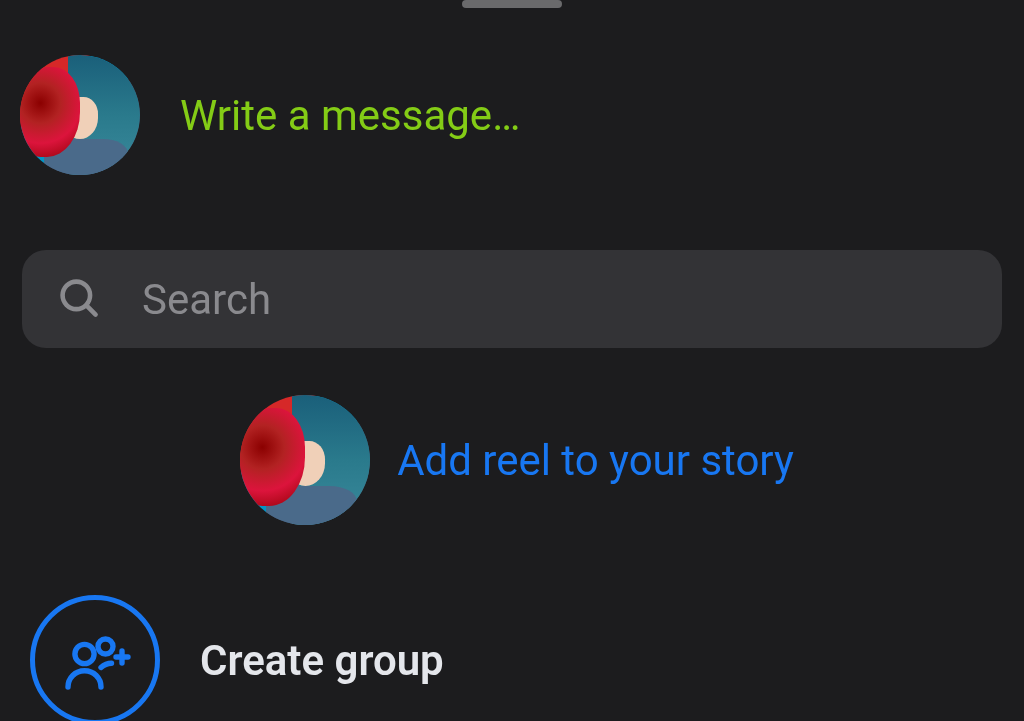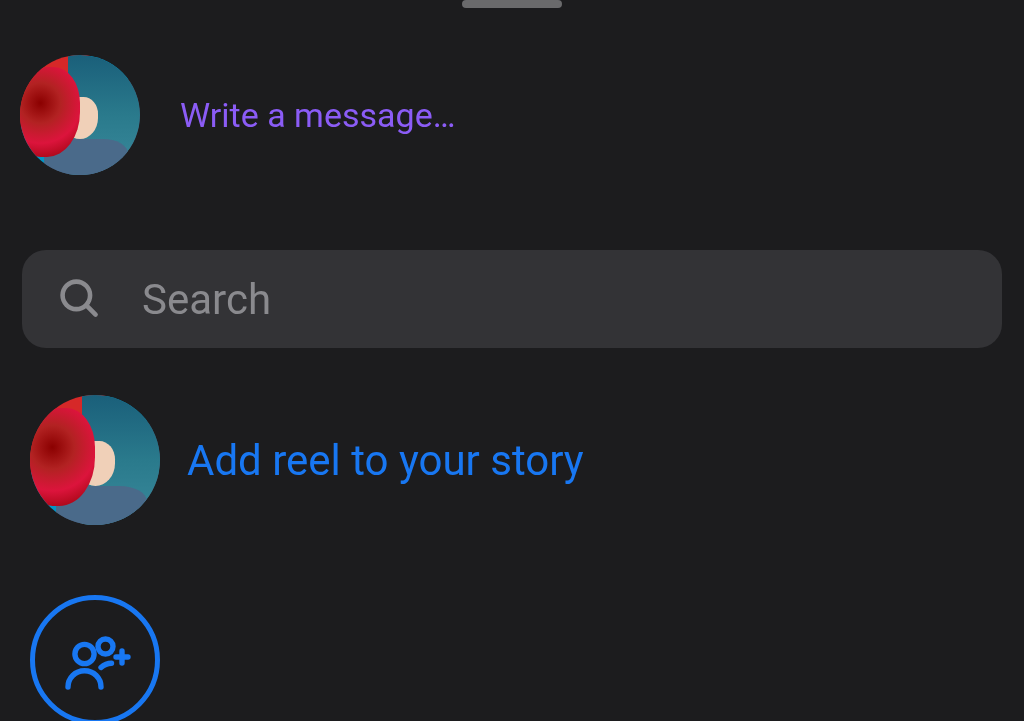--- a/index.html
+++ b/index.html
@@ -73,22 +73,22 @@
     .avatar-shirt {
       position: absolute;
       bottom: -10%;
       left: 20%;
       width: 70%;
       height: 40%;
       background: #4a6a8a;
       border-radius: 30% 30% 0 0;
     }
     .message-placeholder {
-      color: #8b5cf6;
-      font-size: 34px;
+      color: #84cc16;
+      font-size: 42px;
       font-weight: 400;
     }
     .search-container {
       position: absolute;
       top: 250px;
       left: 22px;
       right: 22px;
       height: 98px;
       background-color: #333336;
       border-radius: 24px;
@@ -108,20 +108,21 @@
       font-weight: 400;
     }
     .story-row {
       position: absolute;
       top: 395px;
       left: 30px;
       right: 20px;
       display: flex;
       align-items: center;
       gap: 27px;
+      justify-content: center;
     }
     .story-text {
       color: #1877f2;
       font-size: 42px;
       font-weight: 400;
     }
     .group-row {
       position: absolute;
       top: 595px;
       left: 30px;
@@ -189,13 +190,14 @@
   <div class="group-icon-circle">
     <svg width="72" height="72" viewBox="0 0 24 24" fill="none" stroke="#1877f2" stroke-width="1.8" stroke-linecap="round" stroke-linejoin="round">
       <circle cx="8.5" cy="10" r="3.2"></circle>
       <path d="M3 21c0-3 2.4-5.4 5.5-5.4s5.5 2.4 5.5 5.4"></path>
       <circle cx="15.5" cy="7.5" r="2.5"></circle>
       <path d="M14 14.5c1-0.9 2.2-1.4 3.5-1.4"></path>
       <line x1="19" y1="11" x2="23" y2="11"></line>
       <line x1="21" y1="9" x2="21" y2="13"></line>
     </svg>
   </div>
+  <div class="group-text">Create group</div>
 </div>
 
 </body></html>

